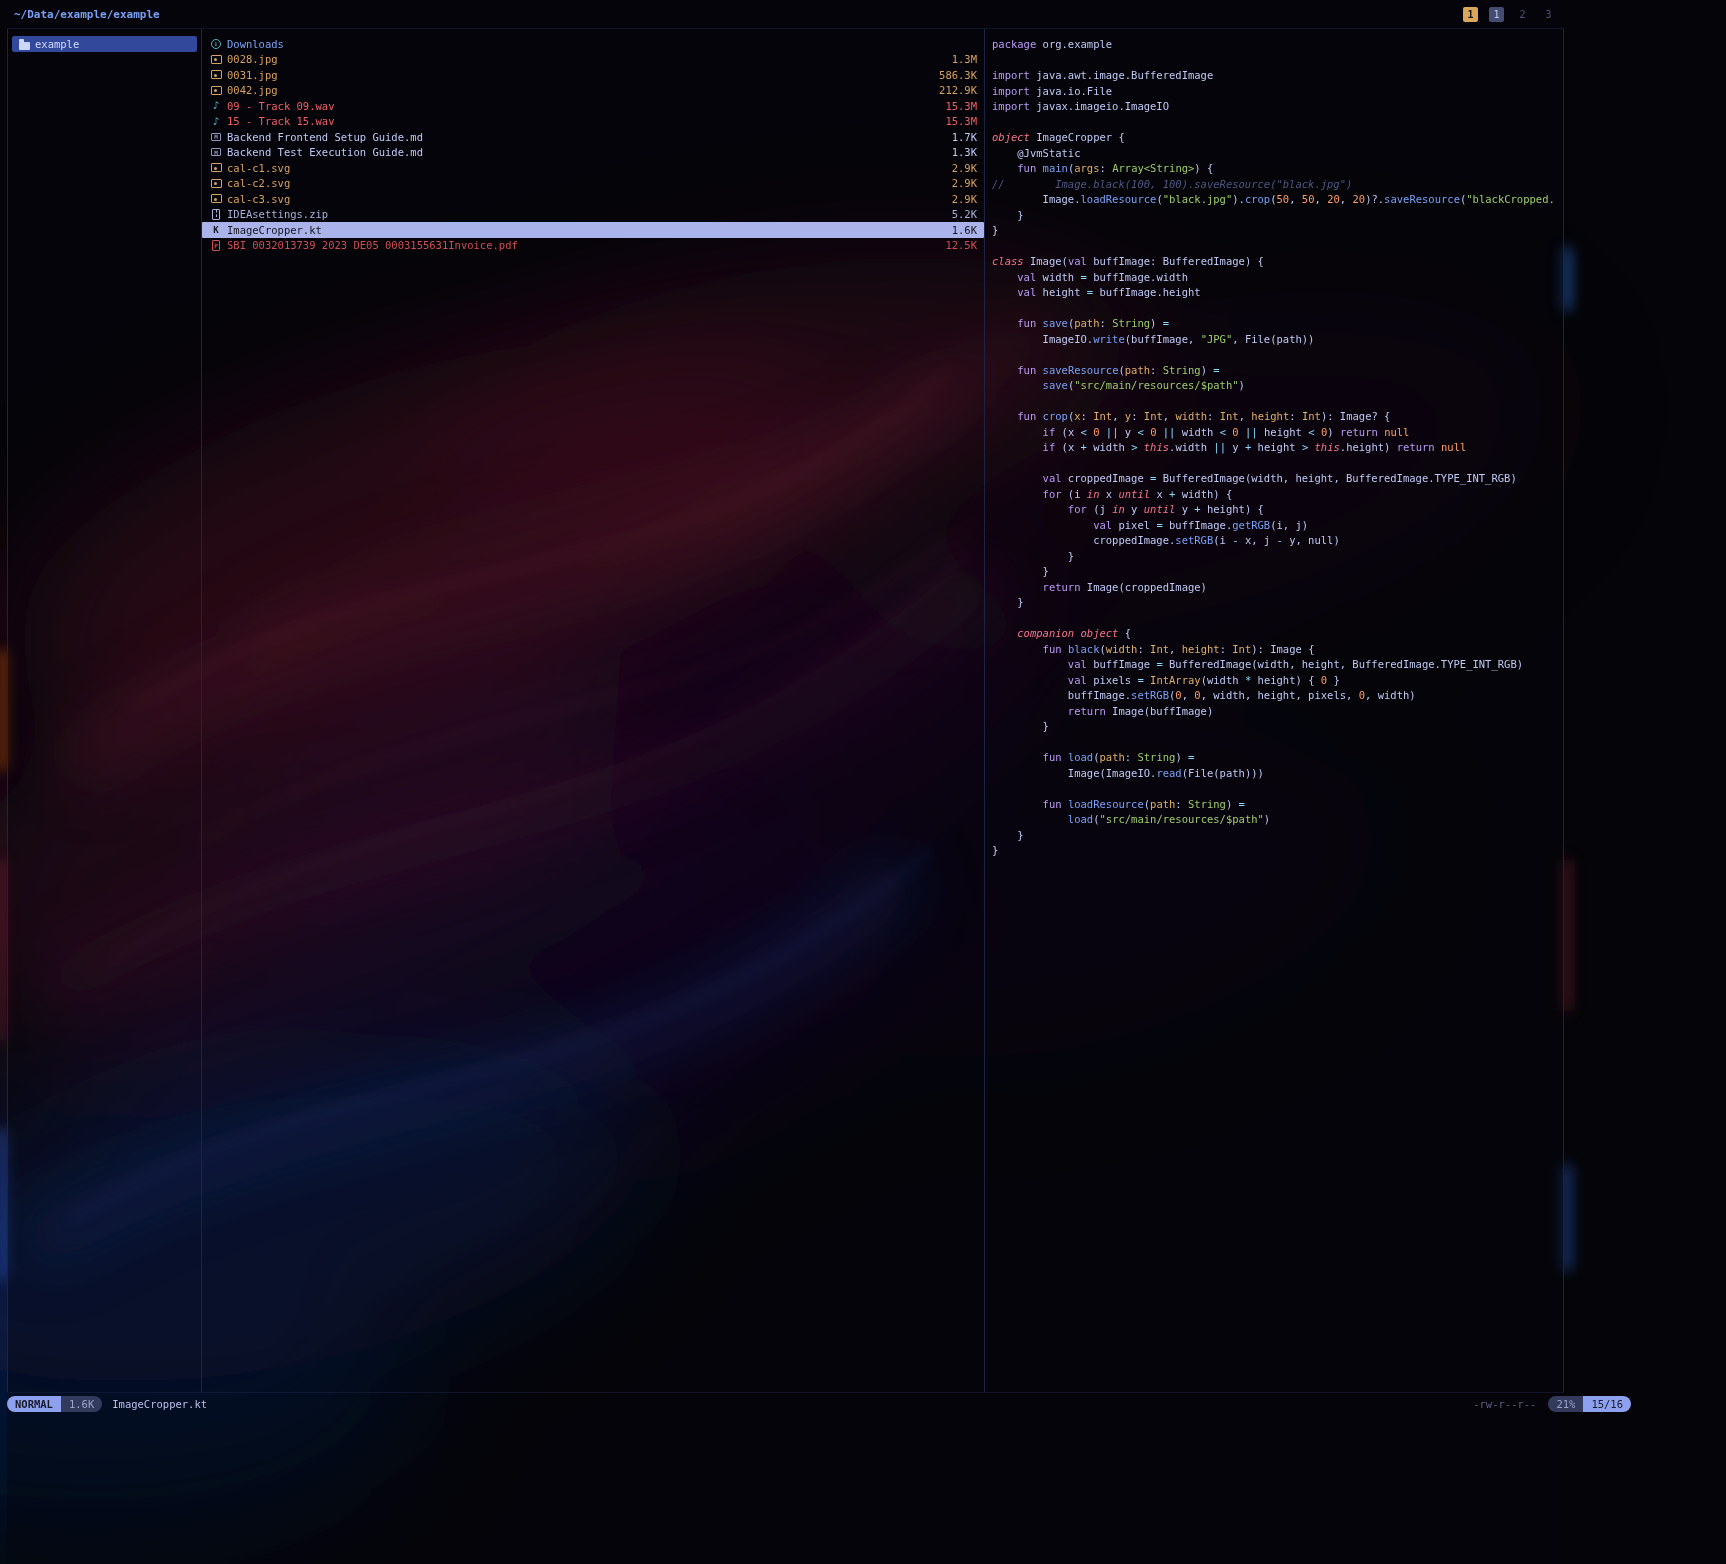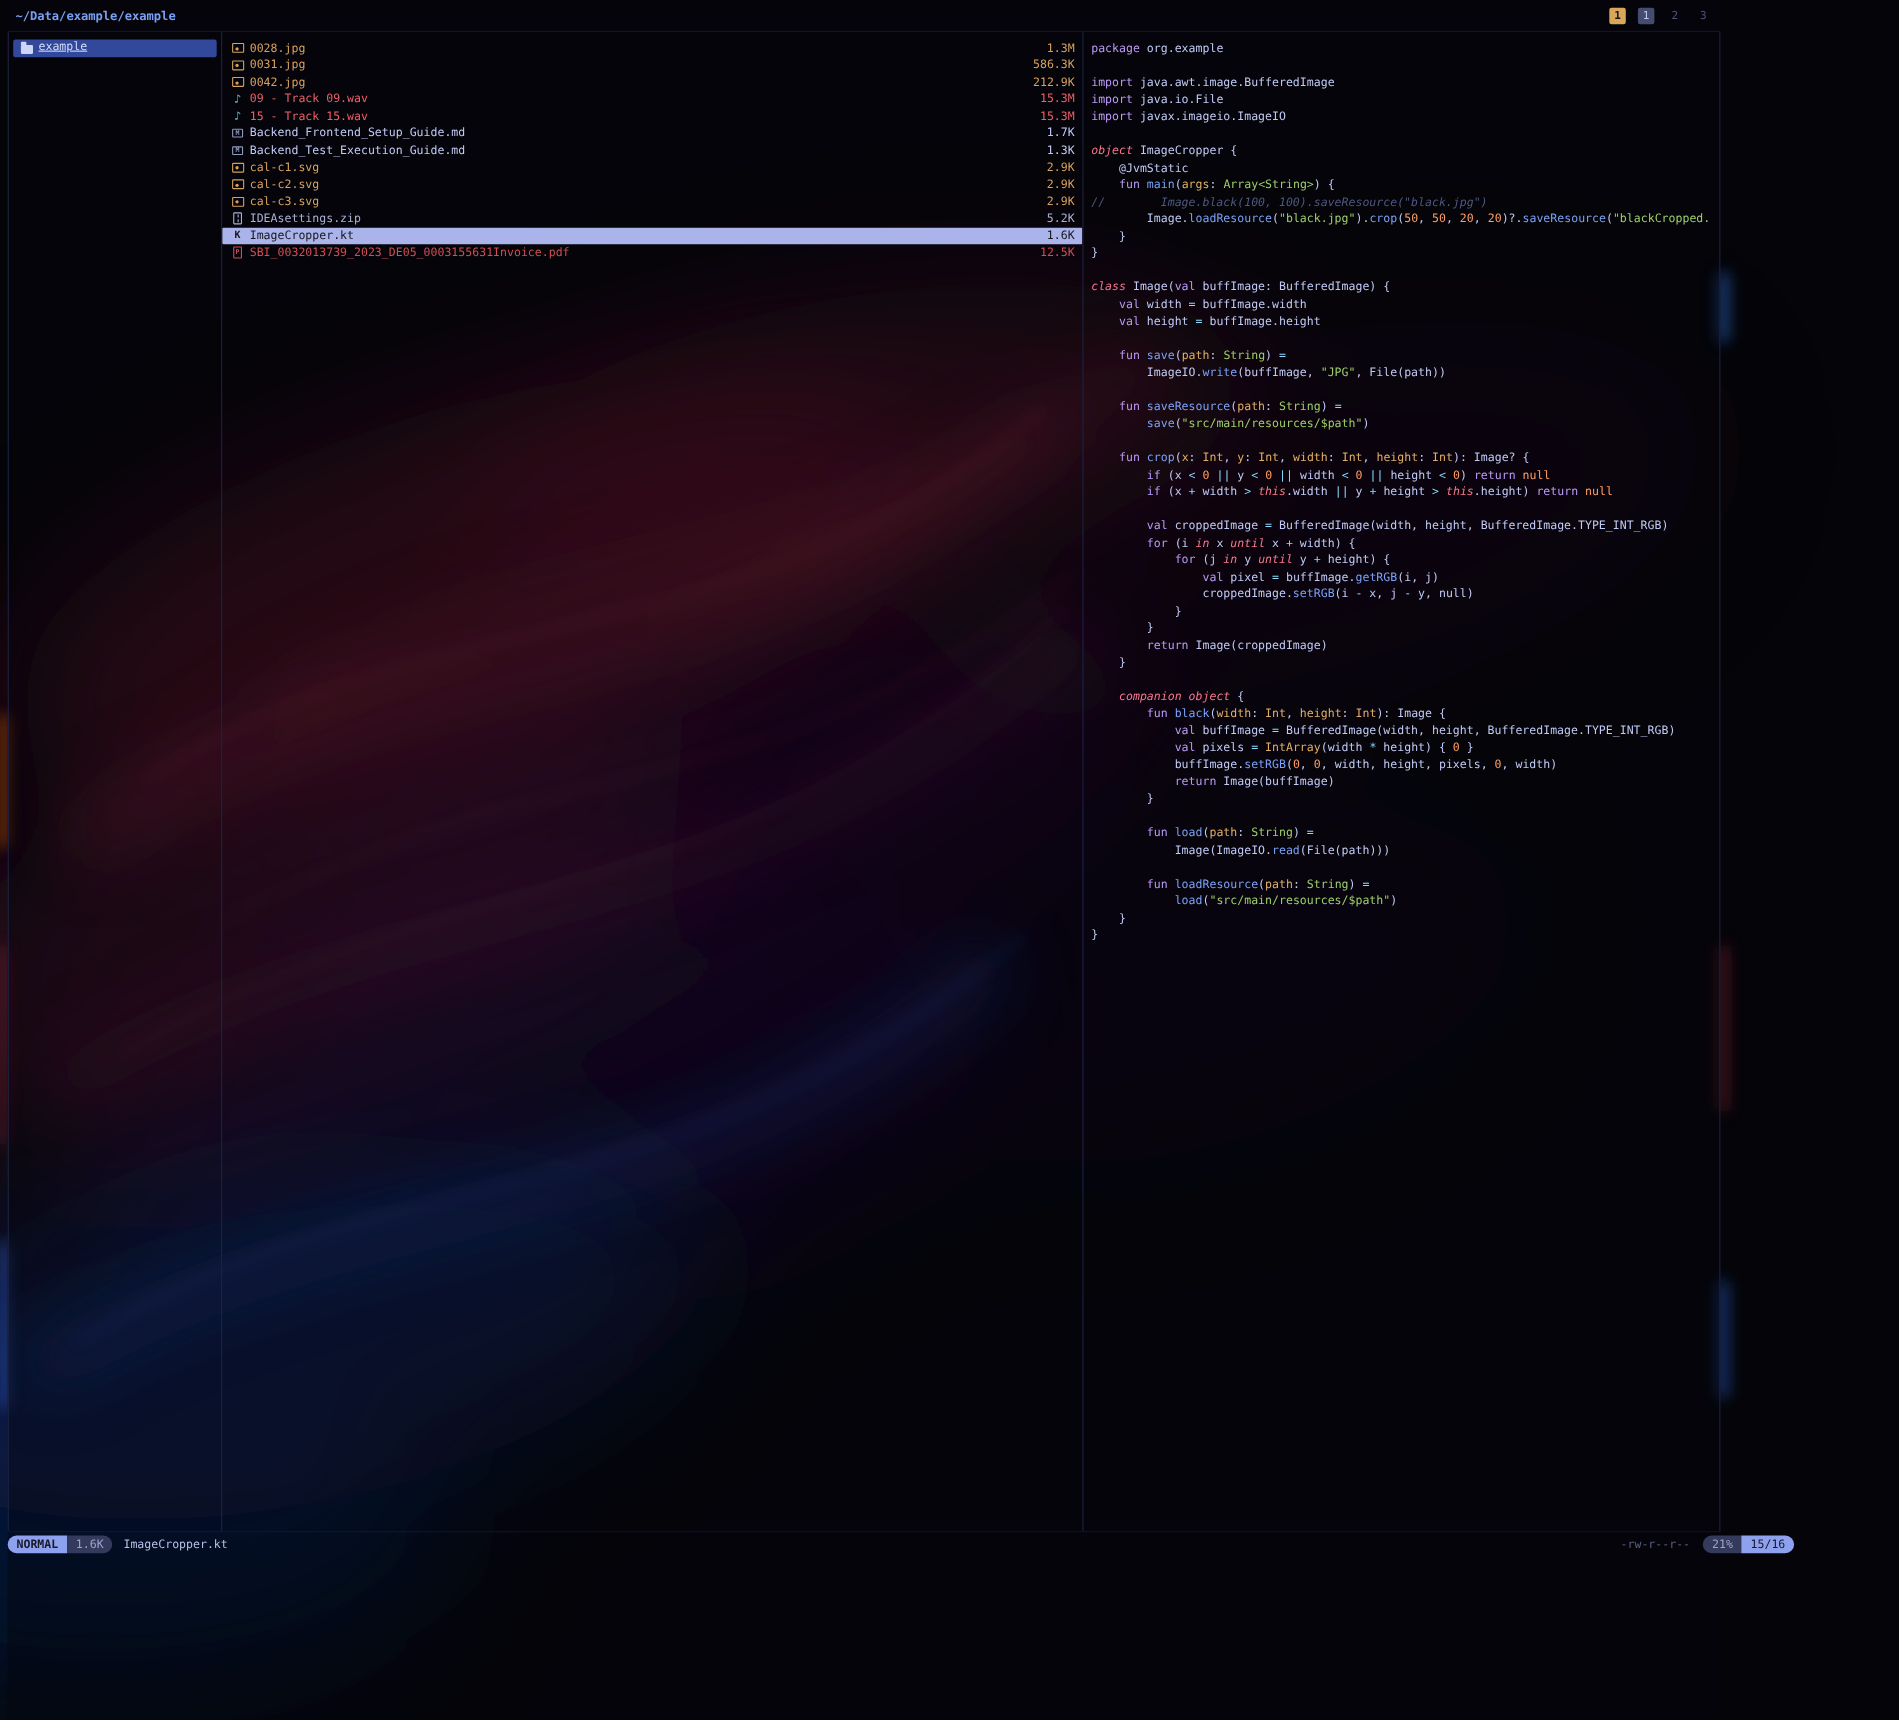--- a/index.html
+++ b/index.html
@@ -20,21 +20,21 @@
 
   
   .panes{position:absolute;left:7px;top:28px;width:1557px;height:1365px;display:flex;box-sizing:border-box;
          border-top:1px solid rgba(29,35,68,0.55);border-bottom:1px solid rgba(29,35,68,0.55);}
   .pane{box-sizing:border-box;overflow:hidden;}
   .pane-left{width:195px;border-left:1px solid var(--c-border);border-right:1px solid var(--c-border);padding:7px 4px;}
   .pane-mid{flex:1;min-width:0;padding:7px 0;}
   .pane-right{width:580px;border-left:1px solid var(--c-border);border-right:1px solid var(--c-border);padding:8px 0 0 7px;}
 
   
-  .parent-row{height:16px;display:flex;align-items:flex-start;padding:0 5px;border-radius:2px;white-space:pre;text-decoration:underline;}
+  .parent-row{height:16px;display:flex;align-items:center;padding:0 5px;border-radius:2px;white-space:pre;}
   .parent-row.selected{background:var(--c-parent_sel_bg);color:var(--c-parent_sel_fg);}
   .parent-row .ic-folder{color:#cdd6f4;}
 
   
   .file-row{height:15.5px;display:flex;align-items:center;padding:0 7px;white-space:pre;}
   .file-row .fname{flex:1;overflow:hidden;white-space:pre;}
   .file-row .fsize{margin-left:8px;white-space:pre;}
   .color-dir .fname,.color-dir .fsize{color:var(--c-dir);}
   .color-fg  .fname,.color-fg  .fsize{color:var(--c-fg);}
   .color-img .fname,.color-img .fsize{color:var(--c-img);}
@@ -156,20 +156,21 @@
           <span class="tab tab-plain">2</span>
           <span class="tab tab-plain">3</span>
         </div>
     </div>
 
     <div class="panes">
       <div class="pane pane-left" id="parentPane">
           <div class="parent-row selected"><span class="ic ic-folder"></span><span class="fname">example</span></div>
         </div>
       <div class="pane pane-mid" id="fileList">
+          <div class="file-row color-dir"><span class="ic ic-download"></span><span class="fname">Downloads</span><span class="fsize"></span></div>
           <div class="file-row color-img"><span class="ic ic-image"></span><span class="fname">0028.jpg</span><span class="fsize">1.3M</span></div>
           <div class="file-row color-img"><span class="ic ic-image"></span><span class="fname">0031.jpg</span><span class="fsize">586.3K</span></div>
           <div class="file-row color-img"><span class="ic ic-image"></span><span class="fname">0042.jpg</span><span class="fsize">212.9K</span></div>
           <div class="file-row color-audio"><span class="ic ic-audio"></span><span class="fname">09 - Track 09.wav</span><span class="fsize">15.3M</span></div>
           <div class="file-row color-audio"><span class="ic ic-audio"></span><span class="fname">15 - Track 15.wav</span><span class="fsize">15.3M</span></div>
           <div class="file-row color-fg"><span class="ic ic-markdown"></span><span class="fname">Backend_Frontend_Setup_Guide.md</span><span class="fsize">1.7K</span></div>
           <div class="file-row color-fg"><span class="ic ic-markdown"></span><span class="fname">Backend_Test_Execution_Guide.md</span><span class="fsize">1.3K</span></div>
           <div class="file-row color-img"><span class="ic ic-image"></span><span class="fname">cal-c1.svg</span><span class="fsize">2.9K</span></div>
           <div class="file-row color-img"><span class="ic ic-image"></span><span class="fname">cal-c2.svg</span><span class="fsize">2.9K</span></div>
           <div class="file-row color-img"><span class="ic ic-image"></span><span class="fname">cal-c3.svg</span><span class="fsize">2.9K</span></div>

